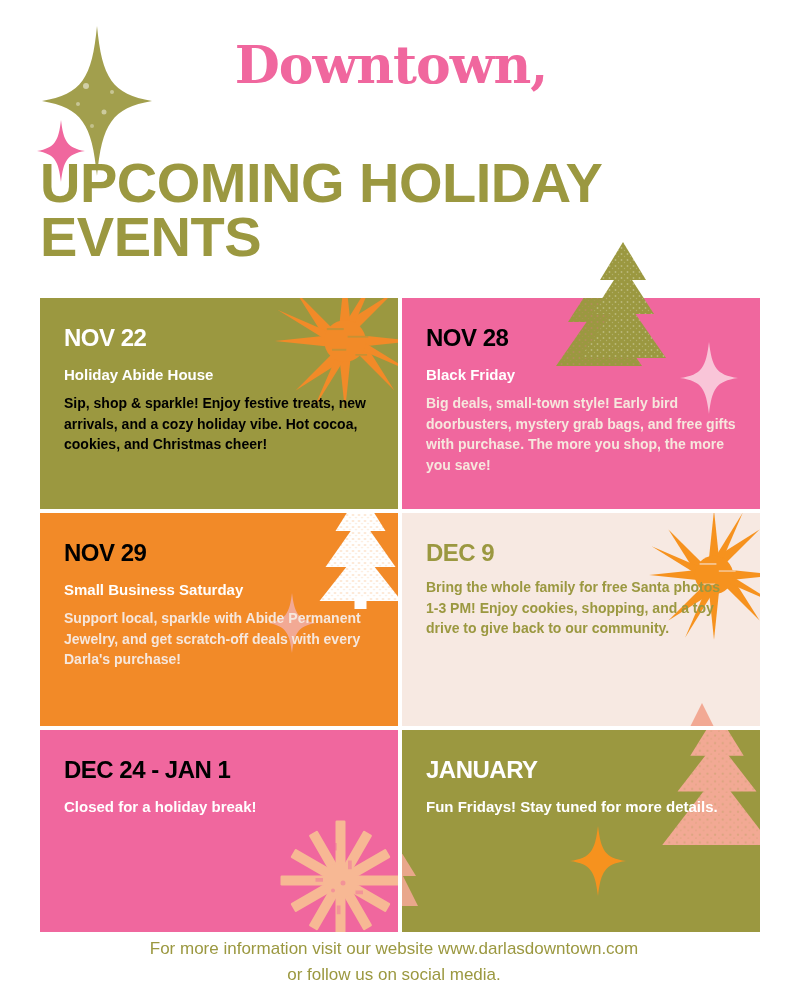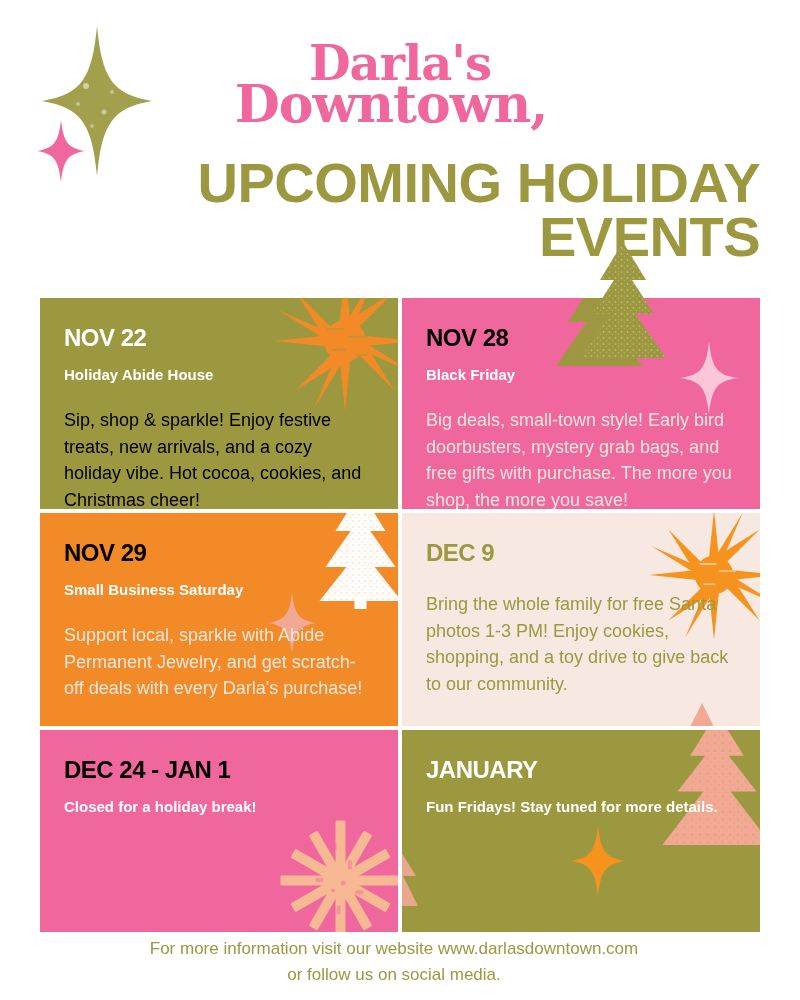--- a/index.html
+++ b/index.html
@@ -17,21 +17,21 @@
     position: absolute; left: 0; right: 0; top: 44px;
     text-align: center; color: #f0679e;
     font-family: "DejaVu Serif", serif;
     line-height: 0.82;
   }
   .logo-l1 { font-size: 48px; font-weight: 700; letter-spacing: -1px; display:block; }
   .logo-l2 { font-size: 52px; font-weight: 700; letter-spacing: -1px; display:block; margin-left:-18px; }
 
   .main-title {
     position: absolute; left: 40px; right: 40px; top: 156px;
-    text-align: right; color: #9b9840;
+    text-align: left; color: #9b9840;
     font-family: "Liberation Sans", sans-serif;
     font-weight: 700; font-size: 56px; line-height: 0.96;
     letter-spacing: -0.5px;
   }
   .main-title .l2 { display: block; }
 
   
   .grid {
     position: absolute; left: 40px; top: 298px;
     width: 720px; height: 632px;
@@ -43,22 +43,22 @@
   .cell { position: relative; overflow: hidden; padding: 26px 24px 0 24px; }
   .cell .date {
     font-weight: 700; font-size: 24px; letter-spacing: -0.5px;
     position: relative; z-index: 3;
   }
   .cell .sub {
     font-weight: 700; font-size: 15px; margin-top: 14px;
     position: relative; z-index: 3;
   }
   .cell .body {
-    font-size: 18px; line-height: 1.48; margin-top: 24px;
-    position: relative; z-index: 3; max-width: 310px;
+    font-size: 14px; line-height: 1.48; margin-top: 10px;
+    position: relative; z-index: 3; max-width: 310px; font-weight: bold;
   }
 
   .c-olive  { background: #9b9840; }
   .c-pink   { background: #f0679e; }
   .c-orange { background: #f28a28; }
   .c-blush  { background: #f7e9e2; }
 
   .t-white   { color: #ffffff; }
   .t-cream   { color: #000000; }
   .t-creamsm { color: #f6e7dd; }
@@ -110,21 +110,20 @@
             <circle cx="4.5" cy="4.5" r="0.7" fill="#ffffff" opacity="0.22"></circle>
           </pattern>
         </defs>
         <polygon points="45,2 68,40 22,40" fill="url(#grungeA)"></polygon>
         <polygon points="45,26 76,74 14,74" fill="url(#grungeA)"></polygon>
         <polygon points="45,56 88,118 2,118" fill="url(#grungeA)"></polygon>
       </svg>
     </div>
 
     <div class="logo">
-      <span class="logo-l1">Darla's</span>
       <span class="logo-l2">Downtown,</span>
     </div>
 
     <h1 class="main-title">
       <span>UPCOMING HOLIDAY</span>
       <span class="l2">EVENTS</span>
     </h1>
   </div>
 
   <div class="grid">

